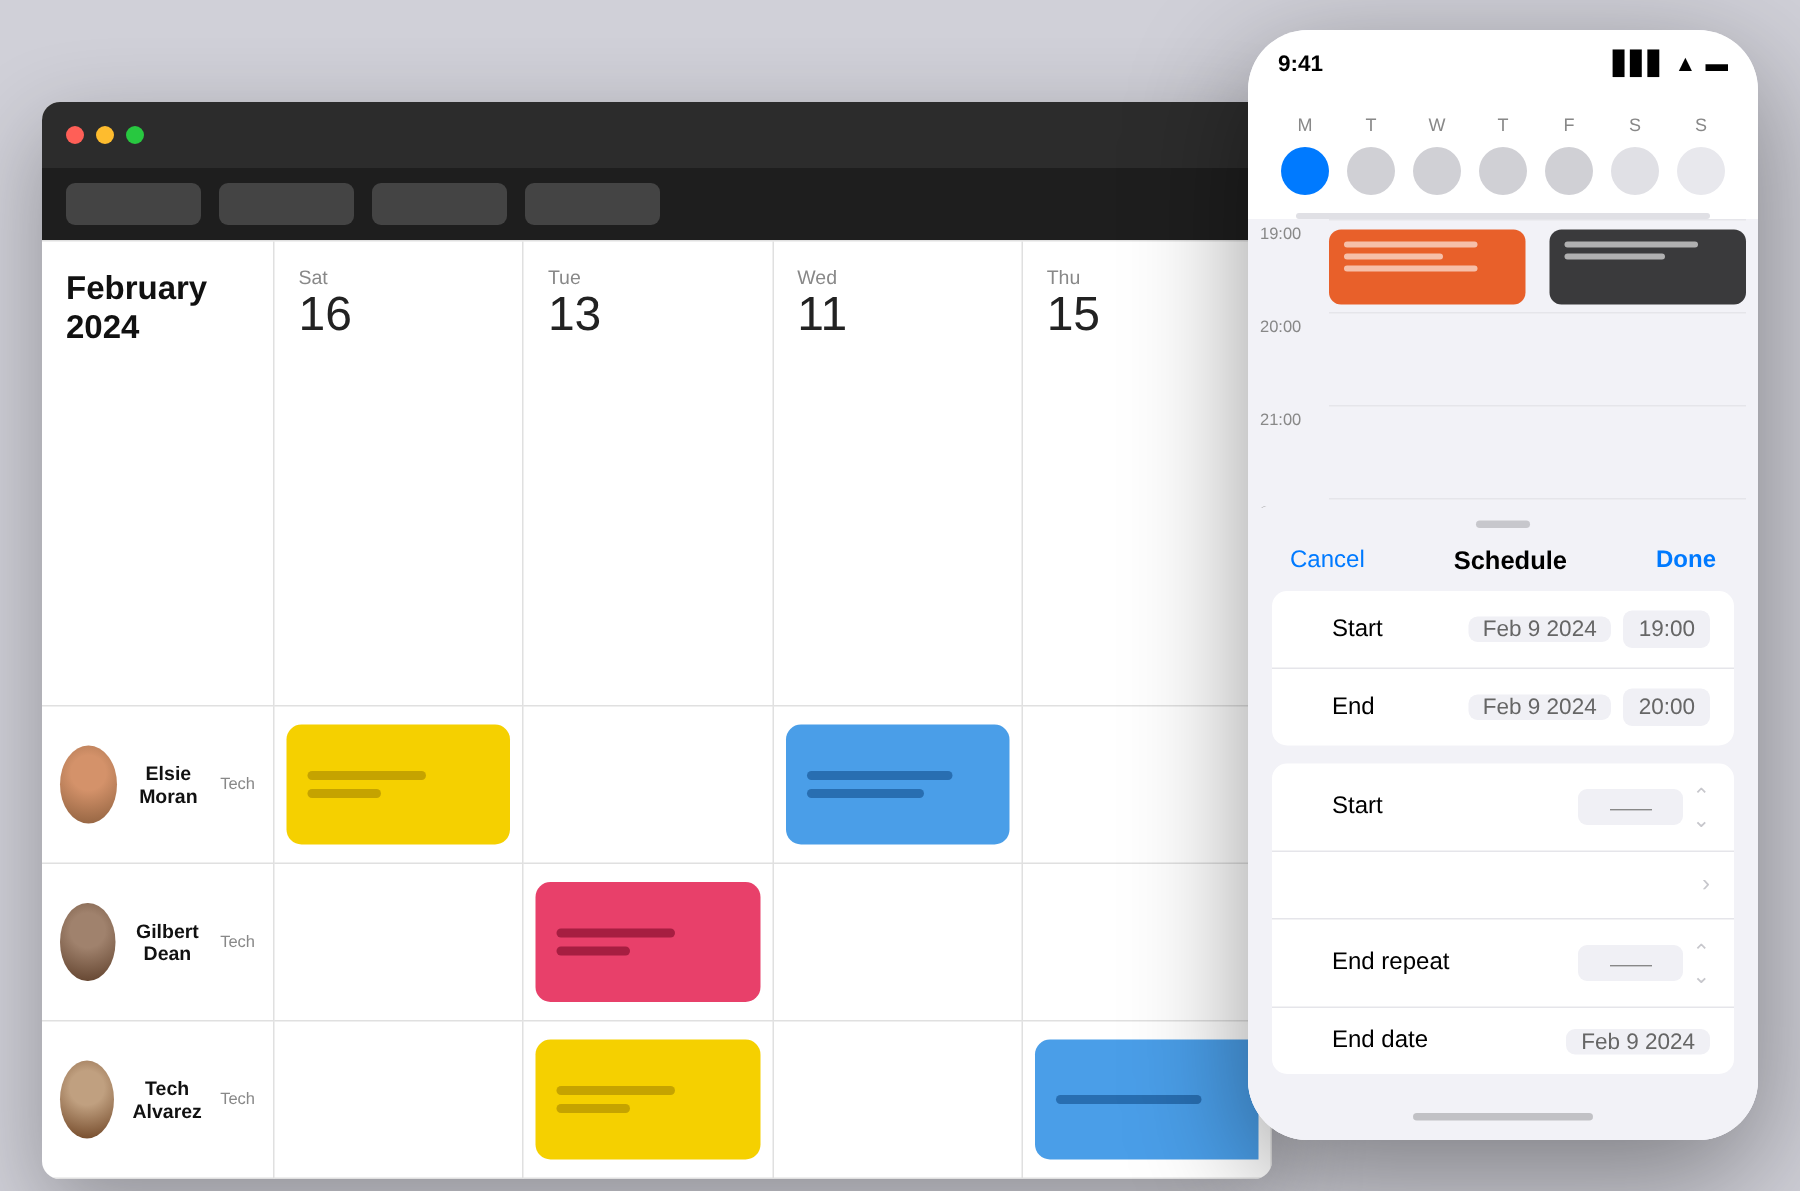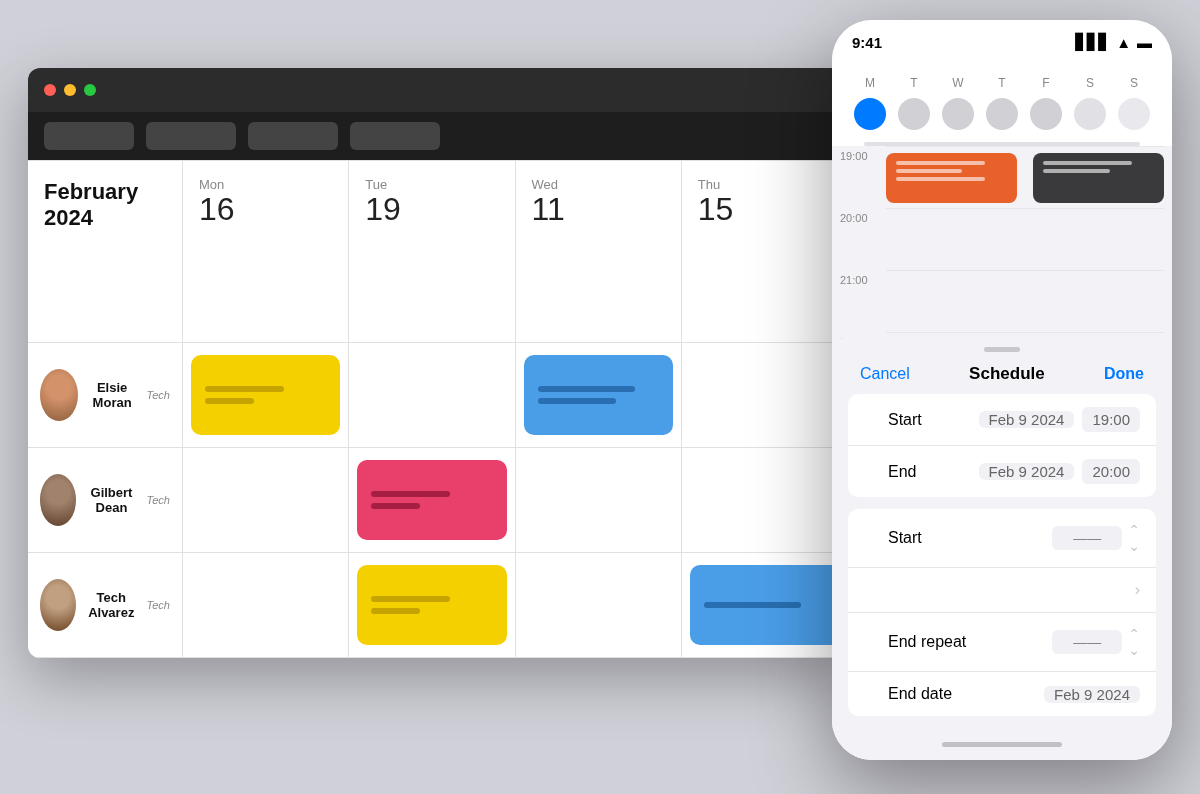--- a/index.html
+++ b/index.html
@@ -11,21 +11,21 @@
       overflow: hidden;
       position: relative;
     }
 
     
     .desktop-app {
       position: absolute;
       left: 28px;
       top: 68px;
       width: 820px;
-      height: 590px;
+      height: 718px;
       background: #fff;
       border-radius: 12px;
       box-shadow: 0 20px 60px rgba(0,0,0,0.3);
       overflow: hidden;
       display: flex;
       flex-direction: column;
     }
 
     .title-bar {
       background: #2c2c2c;
@@ -123,21 +123,20 @@
     .person-name {
       font-size: 13px;
       font-weight: 600;
       color: #111;
       text-align: center;
     }
     .person-dept {
       font-size: 11px;
       color: #888;
       text-align: center;
-      font-style: italic;
     }
 
     .day-cell {
       border-right: 1px solid #e0e0e0;
       border-bottom: 1px solid #e0e0e0;
       padding: 12px 8px;
       position: relative;
     }
 
     .event-block {
@@ -462,27 +461,27 @@
 
   <div class="calendar-area">
     <div class="calendar-grid">
 
       <div class="col-header first-col">
         <div class="month-label">February</div>
         <div class="month-label">2024</div>
       </div>
 
       <div class="col-header">
-        <div class="col-header-date">Mon</div>
+        <div class="col-header-date">Sat</div>
         <div class="col-header-day">16</div>
       </div>
 
       <div class="col-header">
         <div class="col-header-date">Tue</div>
-        <div class="col-header-day">19</div>
+        <div class="col-header-day">13</div>
       </div>
 
       <div class="col-header">
         <div class="col-header-date">Wed</div>
         <div class="col-header-day">11</div>
       </div>
 
       <div class="col-header">
         <div class="col-header-date">Thu</div>
         <div class="col-header-day">15</div>

